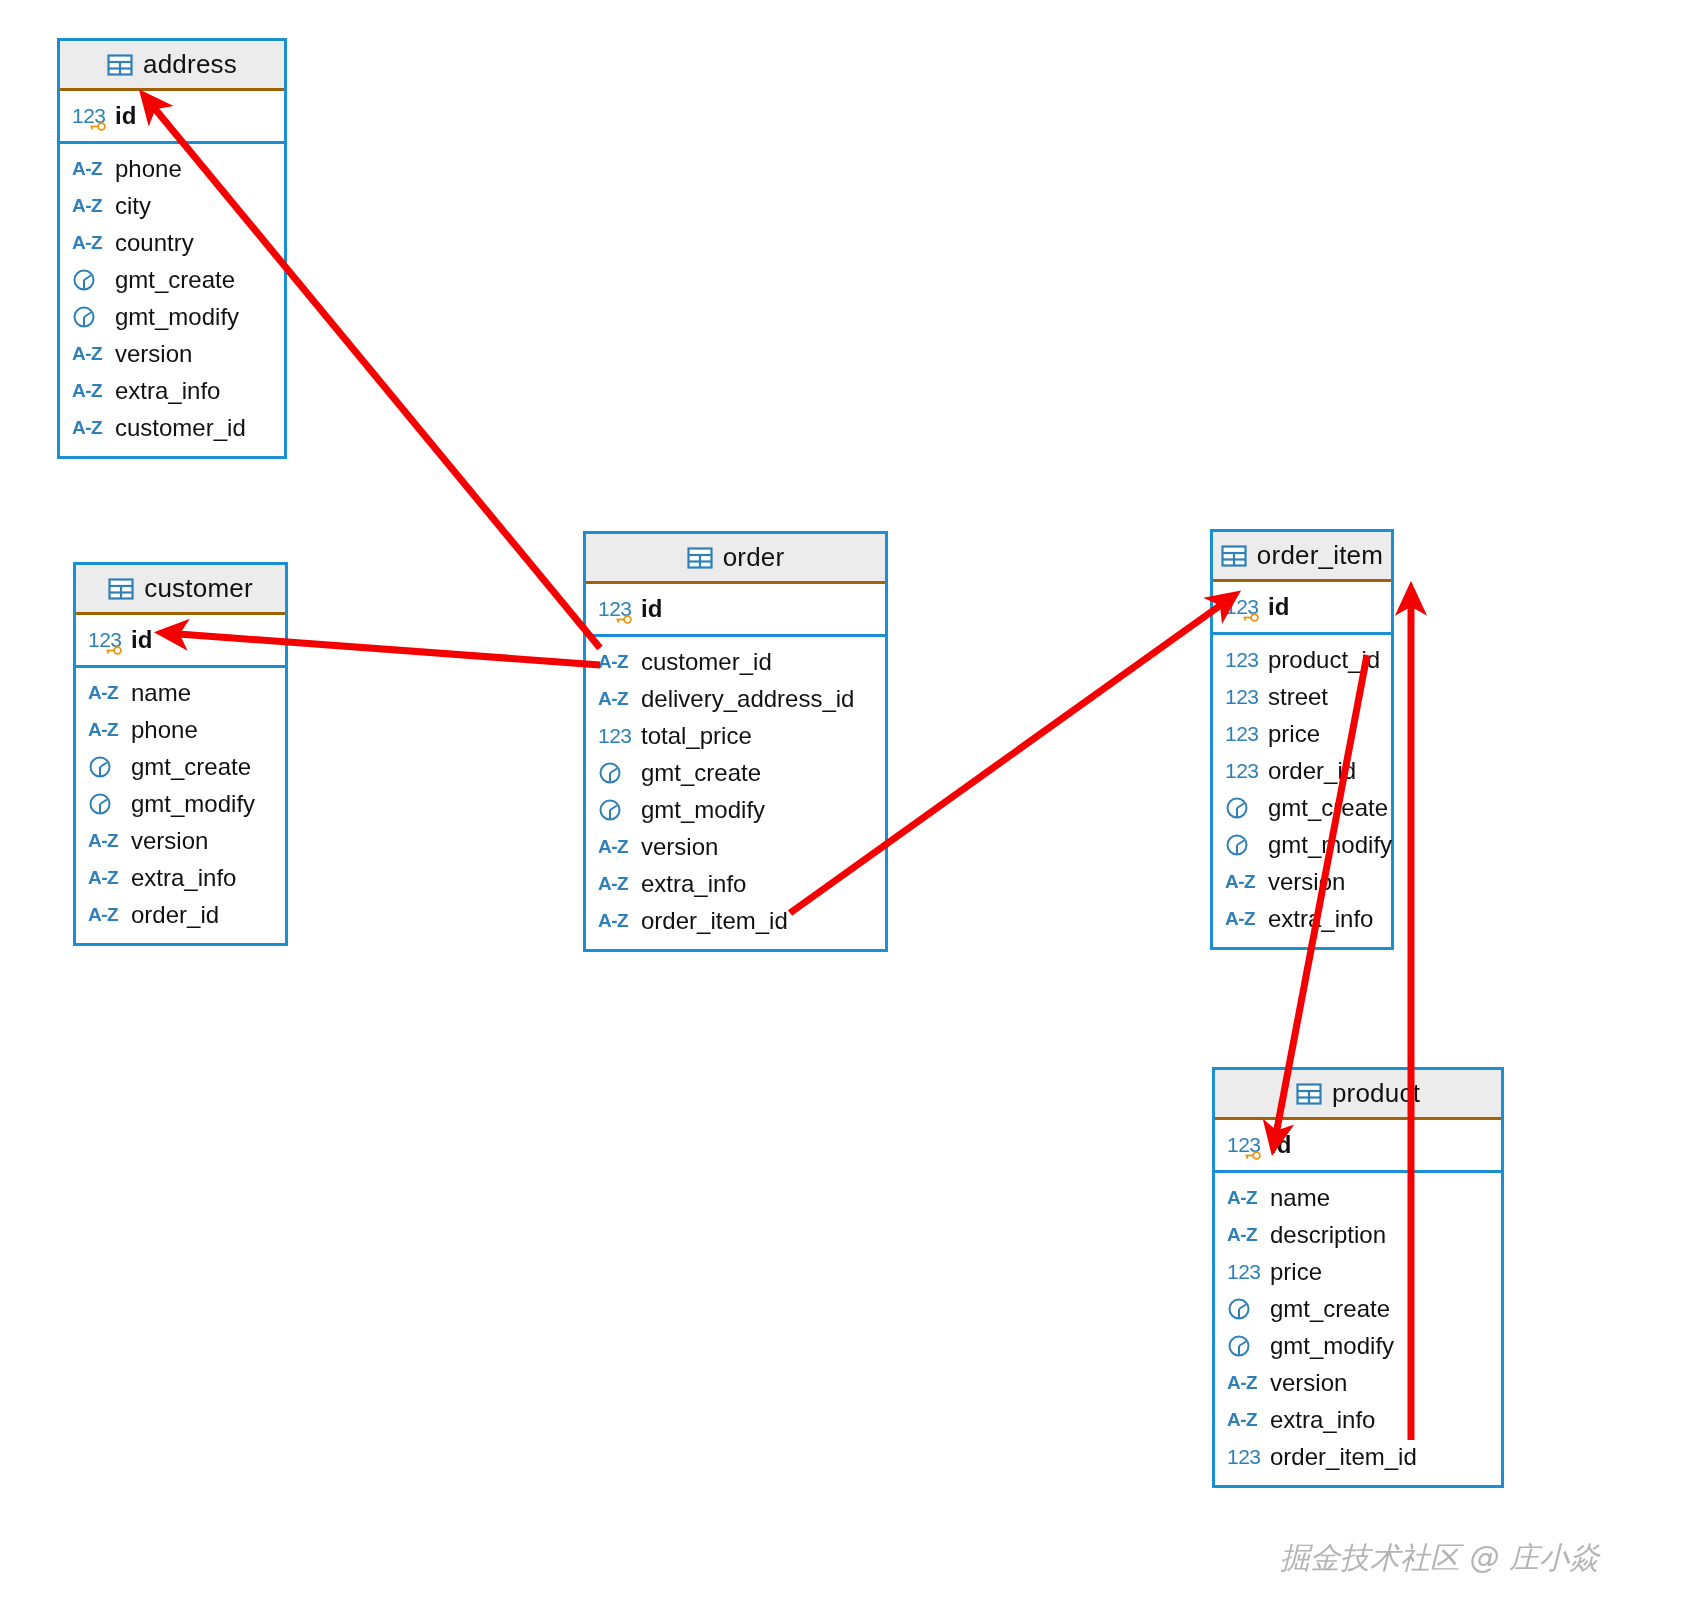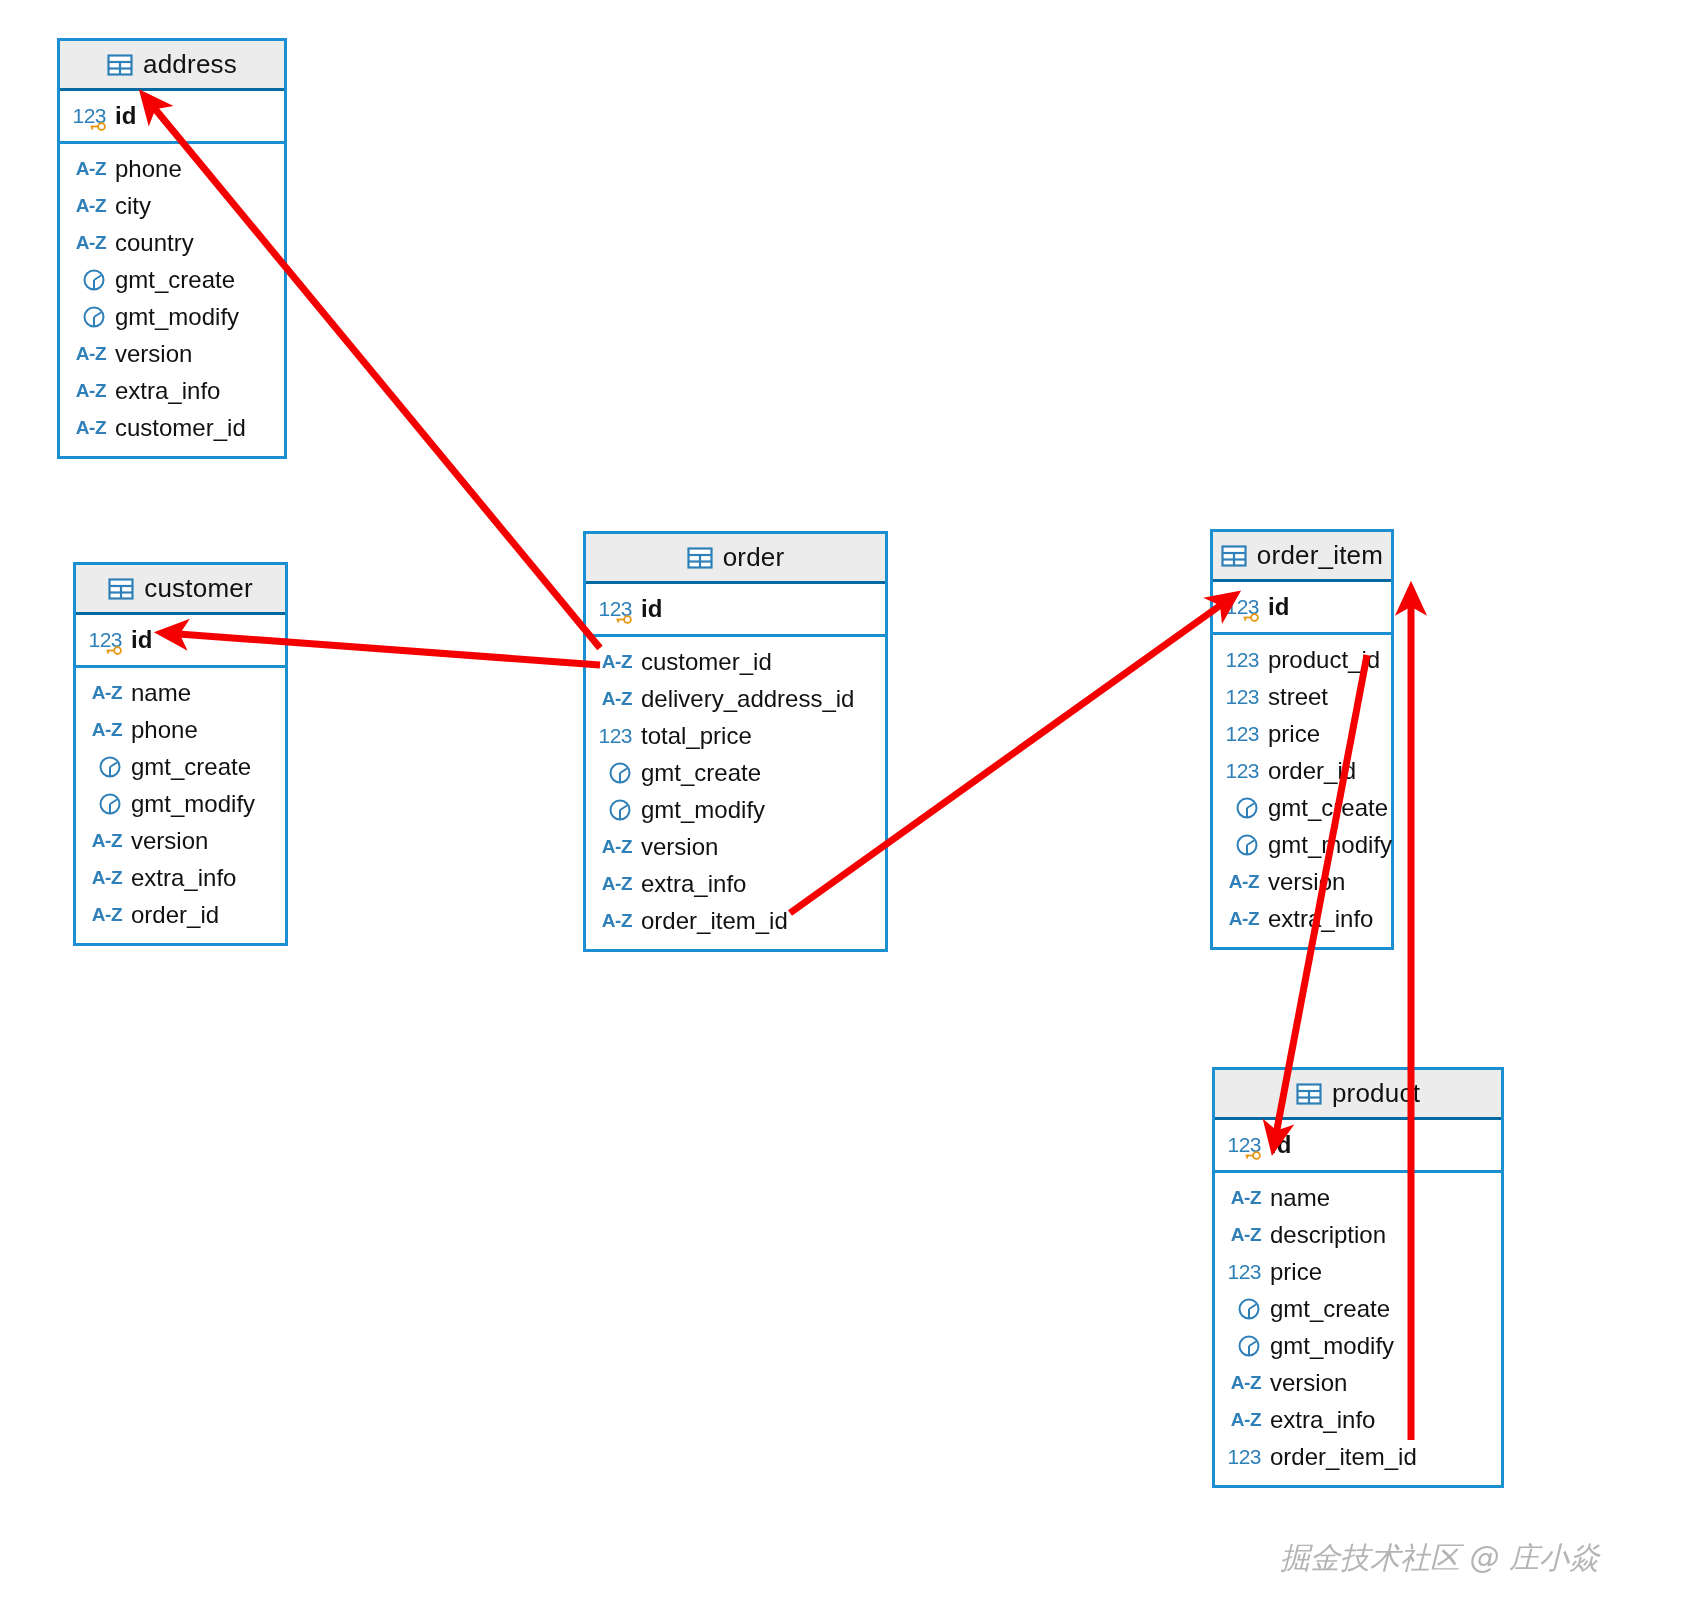--- a/index.html
+++ b/index.html
@@ -21,21 +21,21 @@
   
   .table-box {
     position: absolute;
     box-sizing: border-box;
     border: 3px solid #1a8fd1;
     background: #ffffff;
     z-index: 3;
   }
   .table-header {
     background: #ececec;
-    border-bottom: 3px solid #0369a1;
+    border-bottom: 3px solid #a16207;
     height: 47px;
     display: flex;
     align-items: center;
     justify-content: center;
     gap: 10px;
   }
   .table-title {
     font-size: 26px;
     color: #111111;
     letter-spacing: .2px;
@@ -61,21 +61,21 @@
     color: #111111;
   }
   .col-name.pk {
     font-weight: bold;
   }
 
   
   .type-icon {
     display: inline-flex;
     align-items: center;
-    justify-content: flex-end;
+    justify-content: flex-start;
     width: 34px;
     flex: 0 0 34px;
     position: relative;
   }
   .icon-az {
     font-size: 19px;
     font-weight: bold;
     color: #2f80b8;
     letter-spacing: -0.5px;
   }

